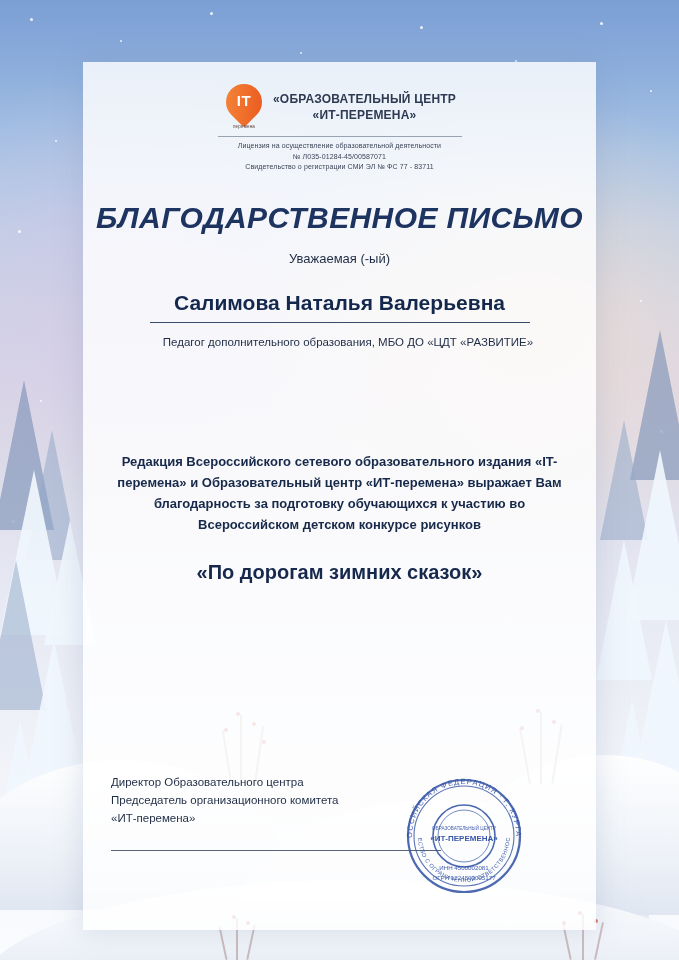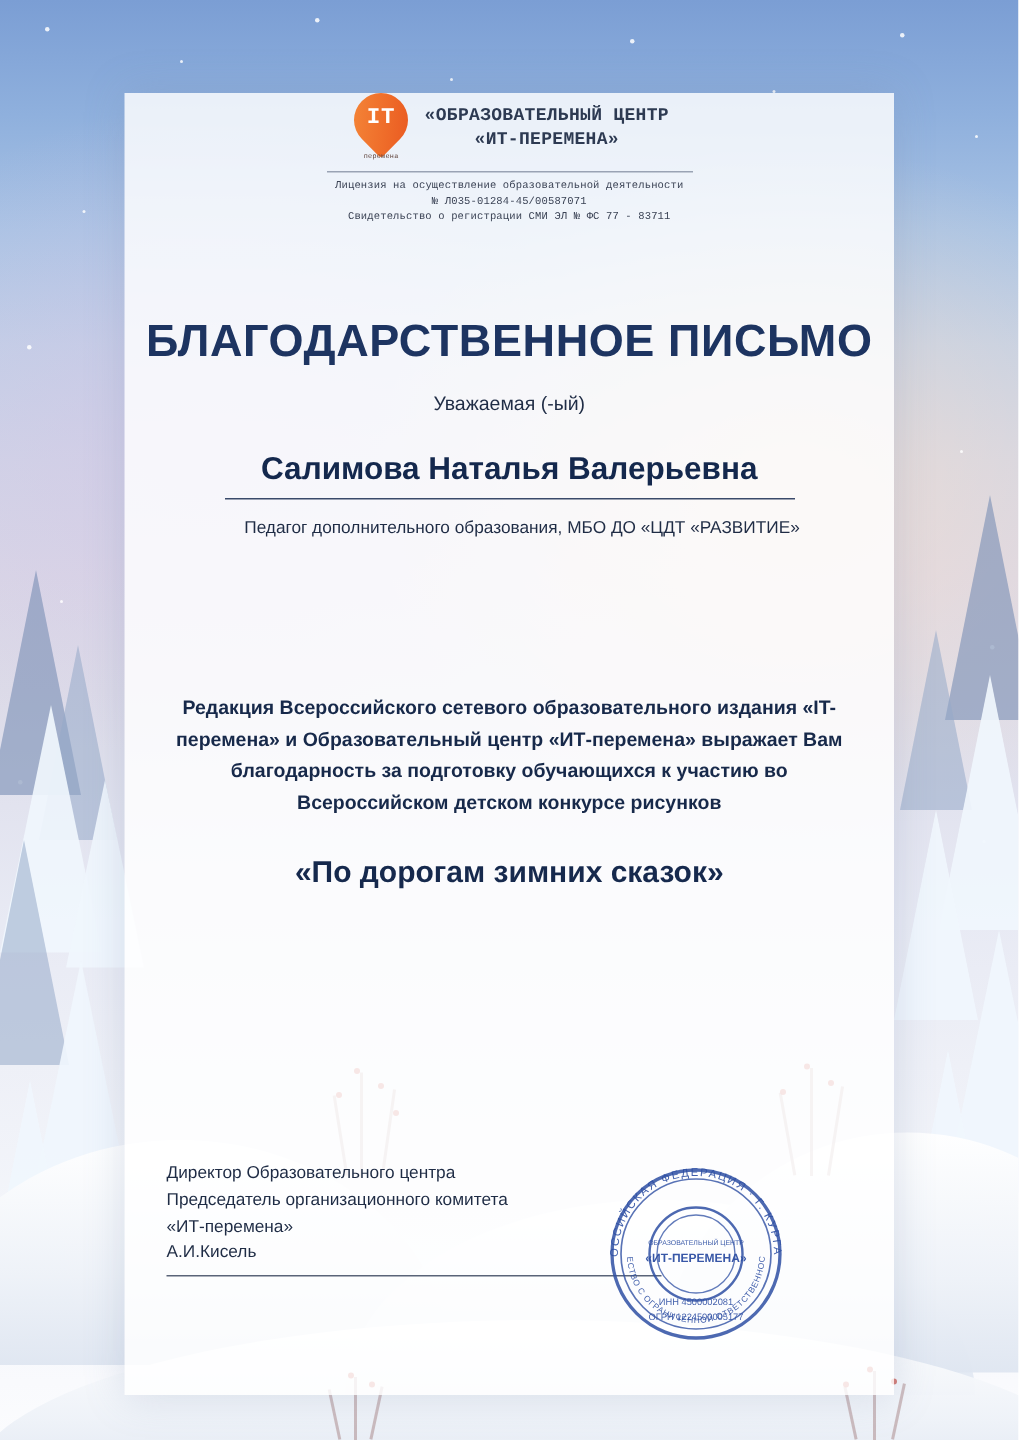--- a/index.html
+++ b/index.html
@@ -76,22 +76,22 @@
     position: absolute;
     left: 83px;
     top: 62px;
     width: 513px;
     height: 868px;
     background: rgba(255,255,255,0.82);
     box-shadow: 0 0 26px rgba(120,140,175,0.25);
   }
 
   .header {
-    text-align: center;
-    font-family: Liberation Mono, monospace;
+    padding-top: 22px;
+    text-align: center;
   }
   .logo-row {
     display: flex;
     align-items: center;
     justify-content: center;
     gap: 8px;
   }
   .logo-mark {
     position: relative;
     width: 42px;
@@ -139,26 +139,27 @@
     margin: 6px auto 4px auto;
   }
   .license {
     font-size: 7px;
     color: #3b4355;
     line-height: 1.5;
     letter-spacing: 0.1px;
   }
 
   .title {
-    margin-top: 60px;
+    margin-top: 28px;
     text-align: center;
     font-size: 30px;
     font-weight: bold;
     color: #1d3461;
     letter-spacing: 0.4px;
+    font-style: italic;
   }
   .docnum {
     margin-top: 29px;
     text-align: center;
     font-size: 13px;
     font-weight: bold;
     color: #1f2c45;
   }
   .salutation {
     margin-top: 16px;
@@ -331,21 +332,20 @@
     <div class="position">Педагог дополнительного образования, МБО ДО «ЦДТ «РАЗВИТИЕ»</div>
 
     <div class="body-text">Редакция Всероссийского сетевого образовательного издания «IT-перемена»  и Образовательный центр «ИТ-перемена» выражает Вам благодарность за подготовку обучающихся к участию во Всероссийском детском конкурсе рисунков</div>
 
     <div class="contest">«По дорогам зимних сказок»</div>
 
     <div class="signature">
       <div>Директор Образовательного центра</div>
       <div>Председатель организационного комитета</div>
       <div>«ИТ-перемена»</div>
-      <div>А.И.Кисель</div>
     </div>
     <div class="sig-line"></div>
 
     <div class="stamp">
       <svg width="144" height="144" viewBox="0 0 144 144" xmlns="http://www.w3.org/2000/svg">
         <defs>
           <path id="arcTop" d="M 20,72 A 52,52 0 0 1 124,72" fill="none"></path>
           <path id="arcBottom" d="M 26,72 A 46,46 0 0 0 118,72" fill="none"></path>
         </defs>
         <circle cx="72" cy="72" r="56" fill="none" stroke="#2e4fa3" stroke-width="2.2" opacity="0.85"></circle>

